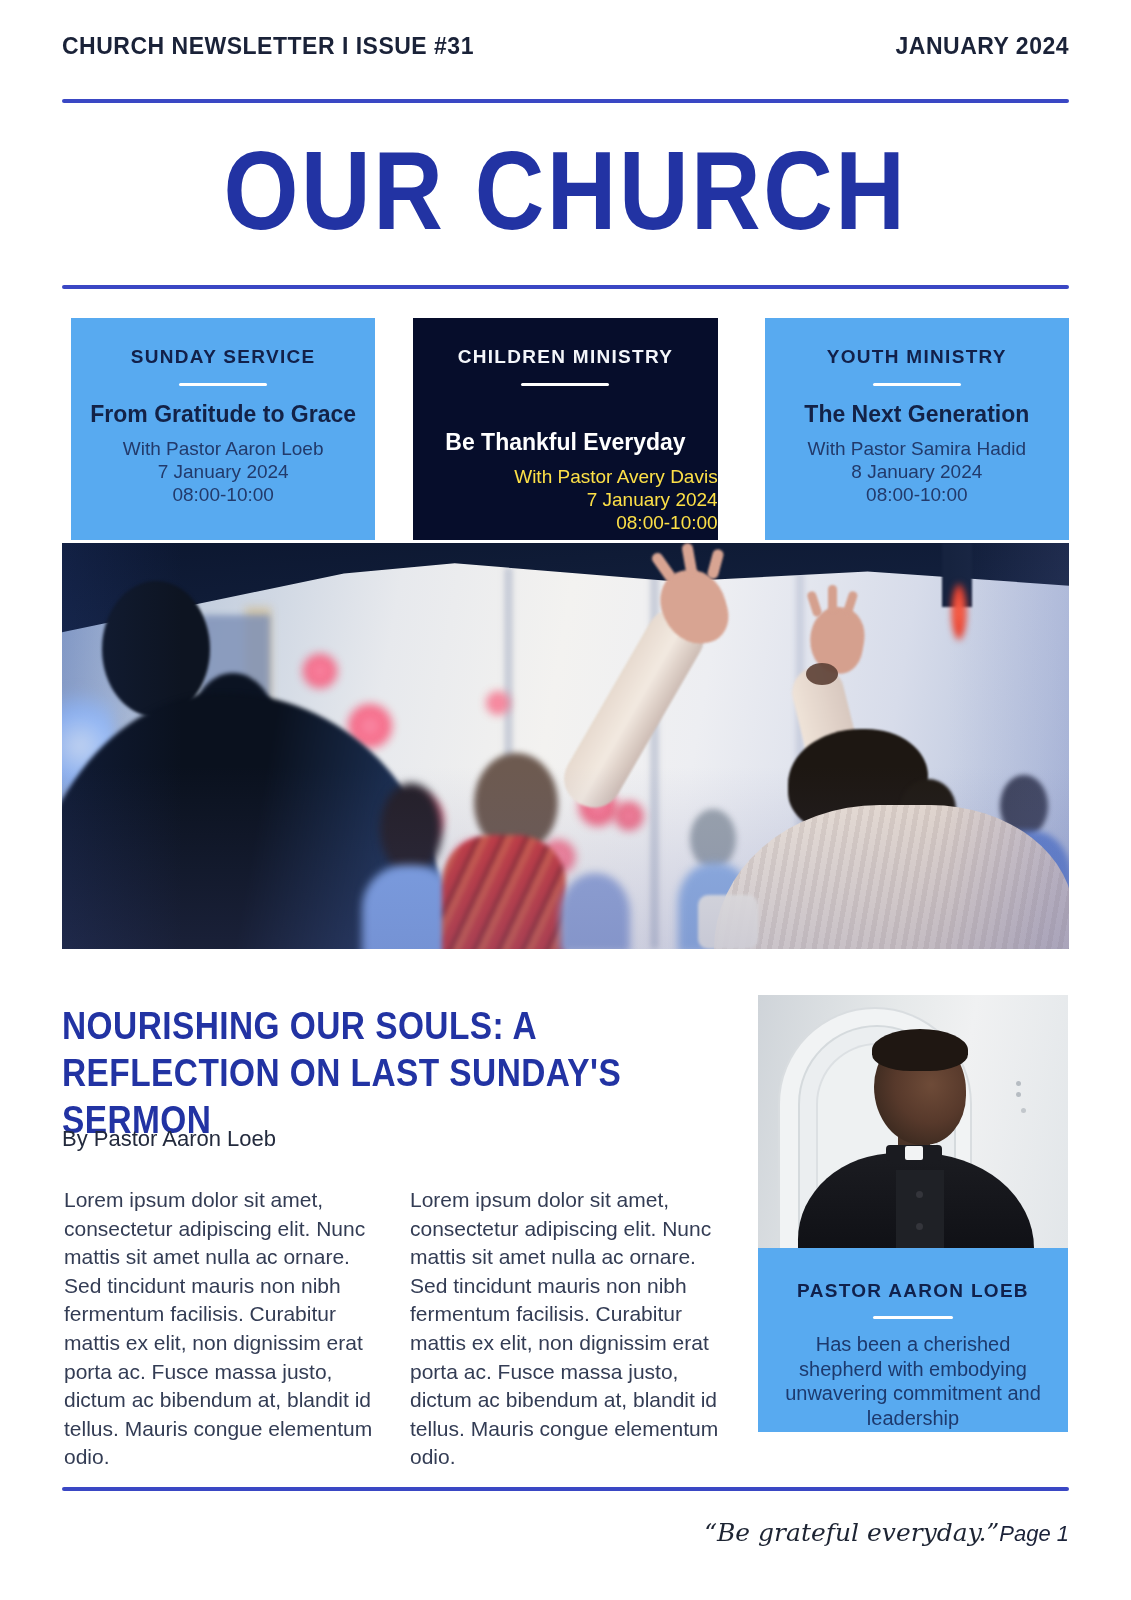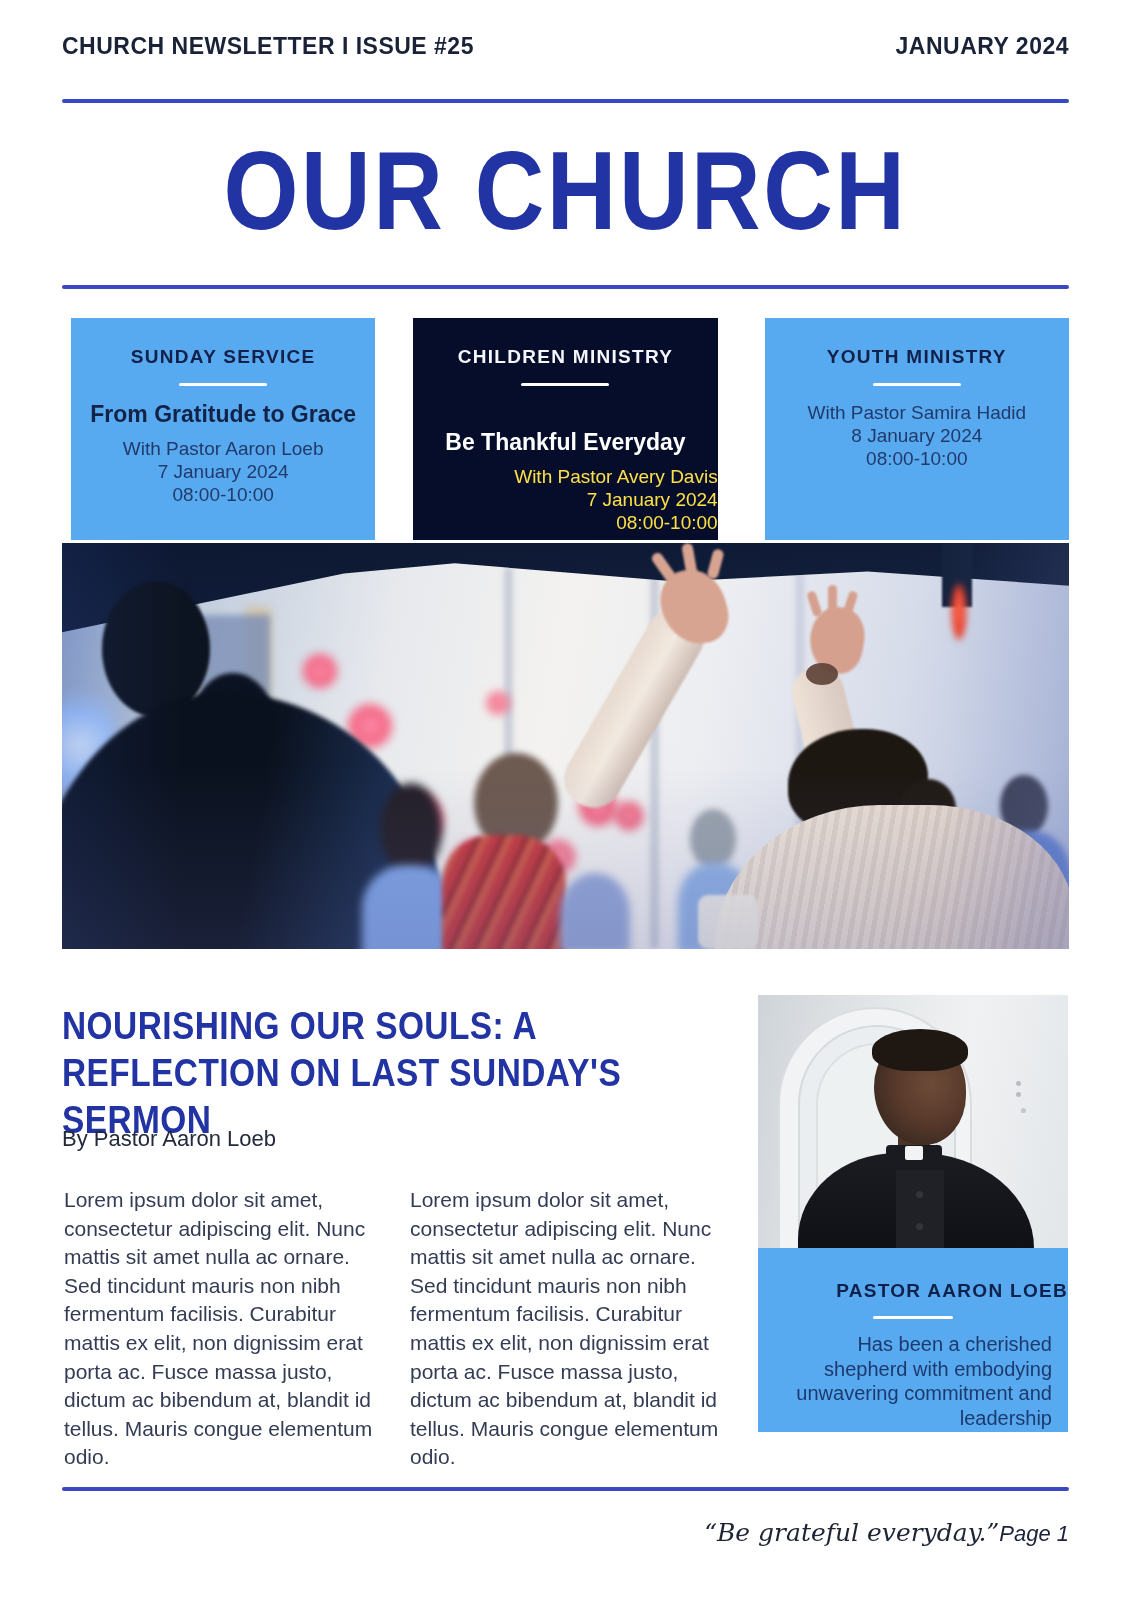--- a/index.html
+++ b/index.html
@@ -40,32 +40,32 @@
   
   .photo{position:absolute;left:62px;top:543px;width:1007px;height:406px;overflow:hidden;background:#cdd5e5;}
   .photo *{position:absolute;}
   .bk{border-radius:50%;filter:blur(5px);opacity:.85;}
 
   
   .pphoto{position:absolute;left:758px;top:995px;width:310px;height:253px;overflow:hidden;
           background:linear-gradient(100deg,#cfd4d9 0%,#e6e9ea 40%,#f0f1f2 62%,#e2e6e9 100%);}
   .pphoto *{position:absolute;}
   .pastor-card{position:absolute;left:758px;top:1248px;width:310px;height:184px;background:#58aaf0;
-               text-align:right;padding-top:32px;box-sizing:border-box;}
+               text-align:center;padding-top:32px;box-sizing:border-box;}
   .pastor-card .card-heading{color:#10214c;}
   .pastor-card .pc-divider{width:80px;height:3px;background:#ffffff;margin:14px auto 13px;border-radius:2px;}
   .pc-body{font-size:20px;line-height:24.5px;color:#1d3a6e;padding:0 16px;}
 </style>
 </head>
 <body>
 
 <div class="page">
 
   <div class="header-row">
-    <span>CHURCH NEWSLETTER I ISSUE #25</span>
+    <span>CHURCH NEWSLETTER I ISSUE #31</span>
     <span>JANUARY 2024</span>
   </div>
   <div class="rule" style="top:99px;"></div>
 
   <div class="masthead">OUR CHURCH</div>
   <div class="rule" style="top:285px;"></div>
 
   <div class="cards">
     <div class="card light">
       <div class="card-heading">SUNDAY SERVICE</div>
@@ -79,20 +79,21 @@
       <div class="card-heading">CHILDREN MINISTRY</div>
       <div class="card-divider"></div>
       <div class="card-title">Be Thankful Everyday</div>
       <div class="card-line first">With Pastor Avery Davis</div>
       <div class="card-line">7 January 2024</div>
       <div class="card-line">08:00-10:00</div>
     </div>
     <div class="card light">
       <div class="card-heading">YOUTH MINISTRY</div>
       <div class="card-divider"></div>
+      <div class="card-title">The Next Generation</div>
       <div class="card-line first">With Pastor Samira Hadid</div>
       <div class="card-line">8 January 2024</div>
       <div class="card-line">08:00-10:00</div>
     </div>
   </div>
 
   <div class="photo">
     <div style="inset:0;background:linear-gradient(100deg,#8fa5cc 0%,#c3cede 14%,#e7e9ed 32%,#f3f2f0 48%,#edeef2 62%,#d7dcea 80%,#b9c4dd 94%,#a9b6d6 100%);"></div>
     <div style="left:44%;top:6%;bottom:0;width:7px;background:rgba(140,152,180,.5);filter:blur(3px);"></div>
     <div style="left:58.5%;top:6%;bottom:0;width:7px;background:rgba(140,152,180,.5);filter:blur(3px);"></div>

